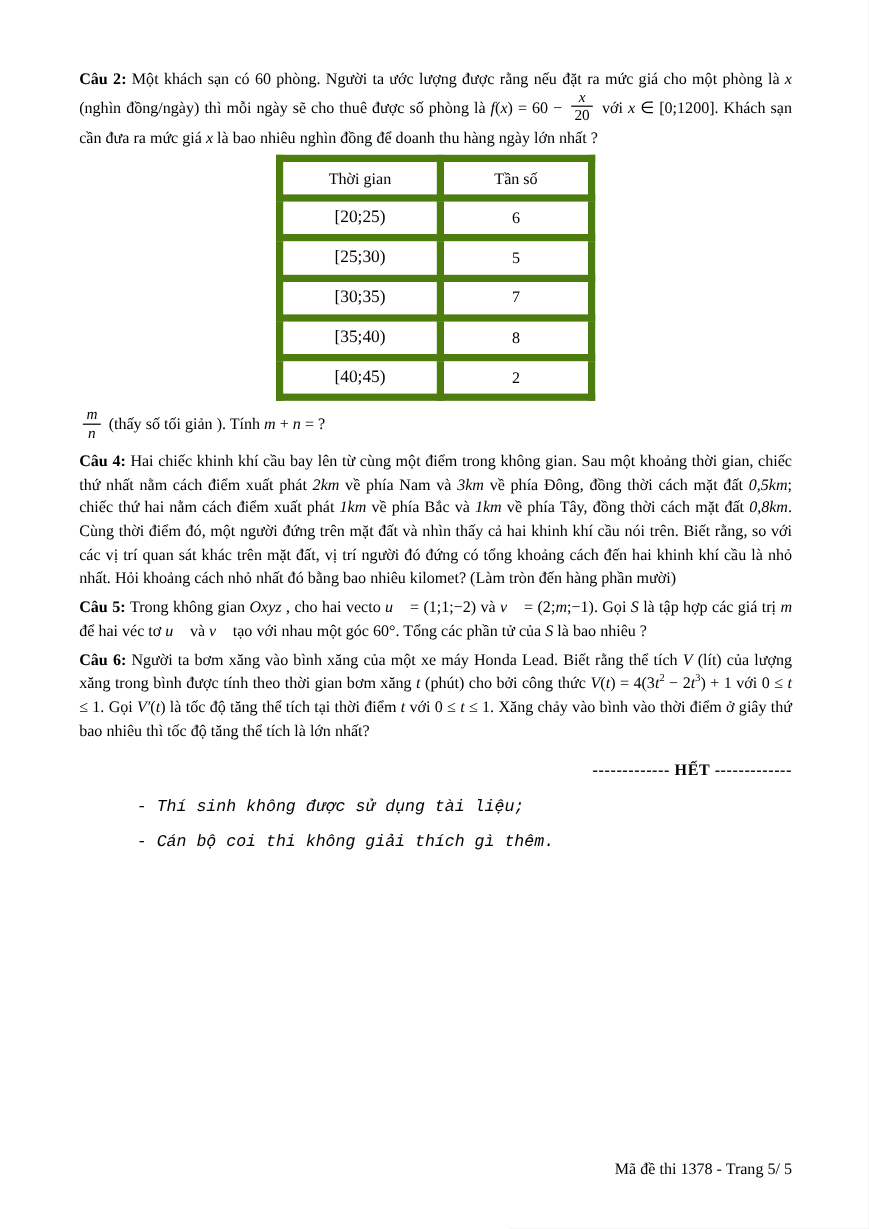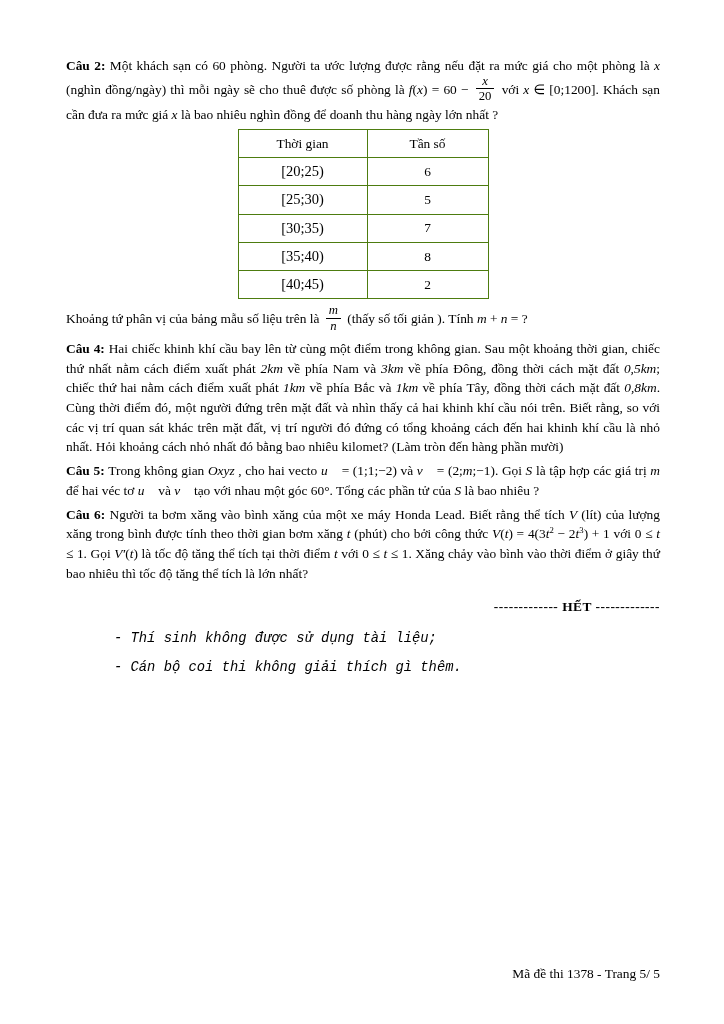--- a/index.html
+++ b/index.html
@@ -30,21 +30,21 @@
     line-height:1.12;margin:0 3px;font-size:0.95em;
     transform:translateY(-2px);
   }
   .frac .num{border-bottom:1px solid #000;padding:0 3px;display:block;}
   .frac .den{padding:0 3px;display:block;}
   .freq-table{
     border-collapse:collapse;
     margin:4px auto 6px auto;
   }
   .freq-table th,.freq-table td{
-    border:1px solid #4d7c0f;
+    border:6px solid #4d7c0f;
     font-weight:400;
     text-align:center;
     padding:3px 0;
     height:21px;
   }
   .freq-table .col-time{width:128px;}
   .freq-table .col-freq{width:120px;}
   .interval{font-size:14.5px;}
   .het{
     text-align:right;font-weight:700;
@@ -98,21 +98,21 @@
           <td class="interval">[35;40)</td>
           <td>8</td>
         </tr>
         <tr>
           <td class="interval">[40;45)</td>
           <td>2</td>
         </tr>
       </tbody>
     </table>
 
-    <p class="para"><span>Khoảng tứ phân vị của bảng mẫu số liệu trên là </span><span class="frac">
+    <p class="para"><span class="frac">
           <span class="num i">m</span>
           <span class="den i">n</span>
         </span><span> (thấy số tối giản ). Tính </span><span class="i">m</span><span> + </span><span class="i">n</span><span> = ?</span></p>
 
     <p class="para justify"><span class="b">Câu 4: </span><span>Hai chiếc khinh khí cầu bay lên từ cùng một điểm trong không gian. Sau một khoảng thời gian, chiếc thứ nhất nằm cách điểm xuất phát </span><span class="i">2km</span><span> về phía Nam và </span><span class="i">3km</span><span> về phía Đông, đồng thời cách mặt đất </span><span class="i">0,5km</span><span>; chiếc thứ hai nằm cách điểm xuất phát </span><span class="i">1km</span><span> về phía Bắc và </span><span class="i">1km</span><span> về phía Tây, đồng thời cách mặt đất </span><span class="i">0,8km</span><span>. Cùng thời điểm đó, một người đứng trên mặt đất và nhìn thấy cả hai khinh khí cầu nói trên. Biết rằng, so với các vị trí quan sát khác trên mặt đất, vị trí người đó đứng có tổng khoảng cách đến hai khinh khí cầu là nhỏ nhất. Hỏi khoảng cách nhỏ nhất đó bằng bao nhiêu kilomet? (Làm tròn đến hàng phần mười)</span></p>
 
     <p class="para justify"><span class="b">Câu 5: </span><span>Trong không gian </span><span class="i">Oxyz</span><span> , cho hai vecto </span><span class="i">u⃗</span><span> = (1;1;−2) và </span><span class="i">v⃗</span><span> = (2;</span><span class="i">m</span><span>;−1). Gọi </span><span class="i">S</span><span> là tập hợp các giá trị </span><span class="i">m</span><span> để hai véc tơ </span><span class="i">u⃗</span><span> và </span><span class="i">v⃗</span><span> tạo với nhau một góc 60°. Tổng các phần tử của </span><span class="i">S</span><span> là bao nhiêu ?</span></p>
 
     <p class="para justify"><span class="b">Câu 6: </span><span>Người ta bơm xăng vào bình xăng của một xe máy Honda Lead. Biết rằng thể tích </span><span class="i">V</span><span> (lít) của lượng xăng trong bình được tính theo thời gian bơm xăng </span><span class="i">t</span><span> (phút) cho bởi công thức </span><span class="i">V</span><span>(</span><span class="i">t</span><span>) = 4(3</span><span class="i">t</span><span class="sup">2</span><span> − 2</span><span class="i">t</span><span class="sup">3</span><span>) + 1 với 0 ≤ </span><span class="i">t</span><span> ≤ 1. Gọi </span><span class="i">V′</span><span>(</span><span class="i">t</span><span>) là tốc độ tăng thể tích tại thời điểm </span><span class="i">t</span><span> với 0 ≤ </span><span class="i">t</span><span> ≤ 1. Xăng chảy vào bình vào thời điểm ở giây thứ bao nhiêu thì tốc độ tăng thể tích là lớn nhất?</span></p>
 

